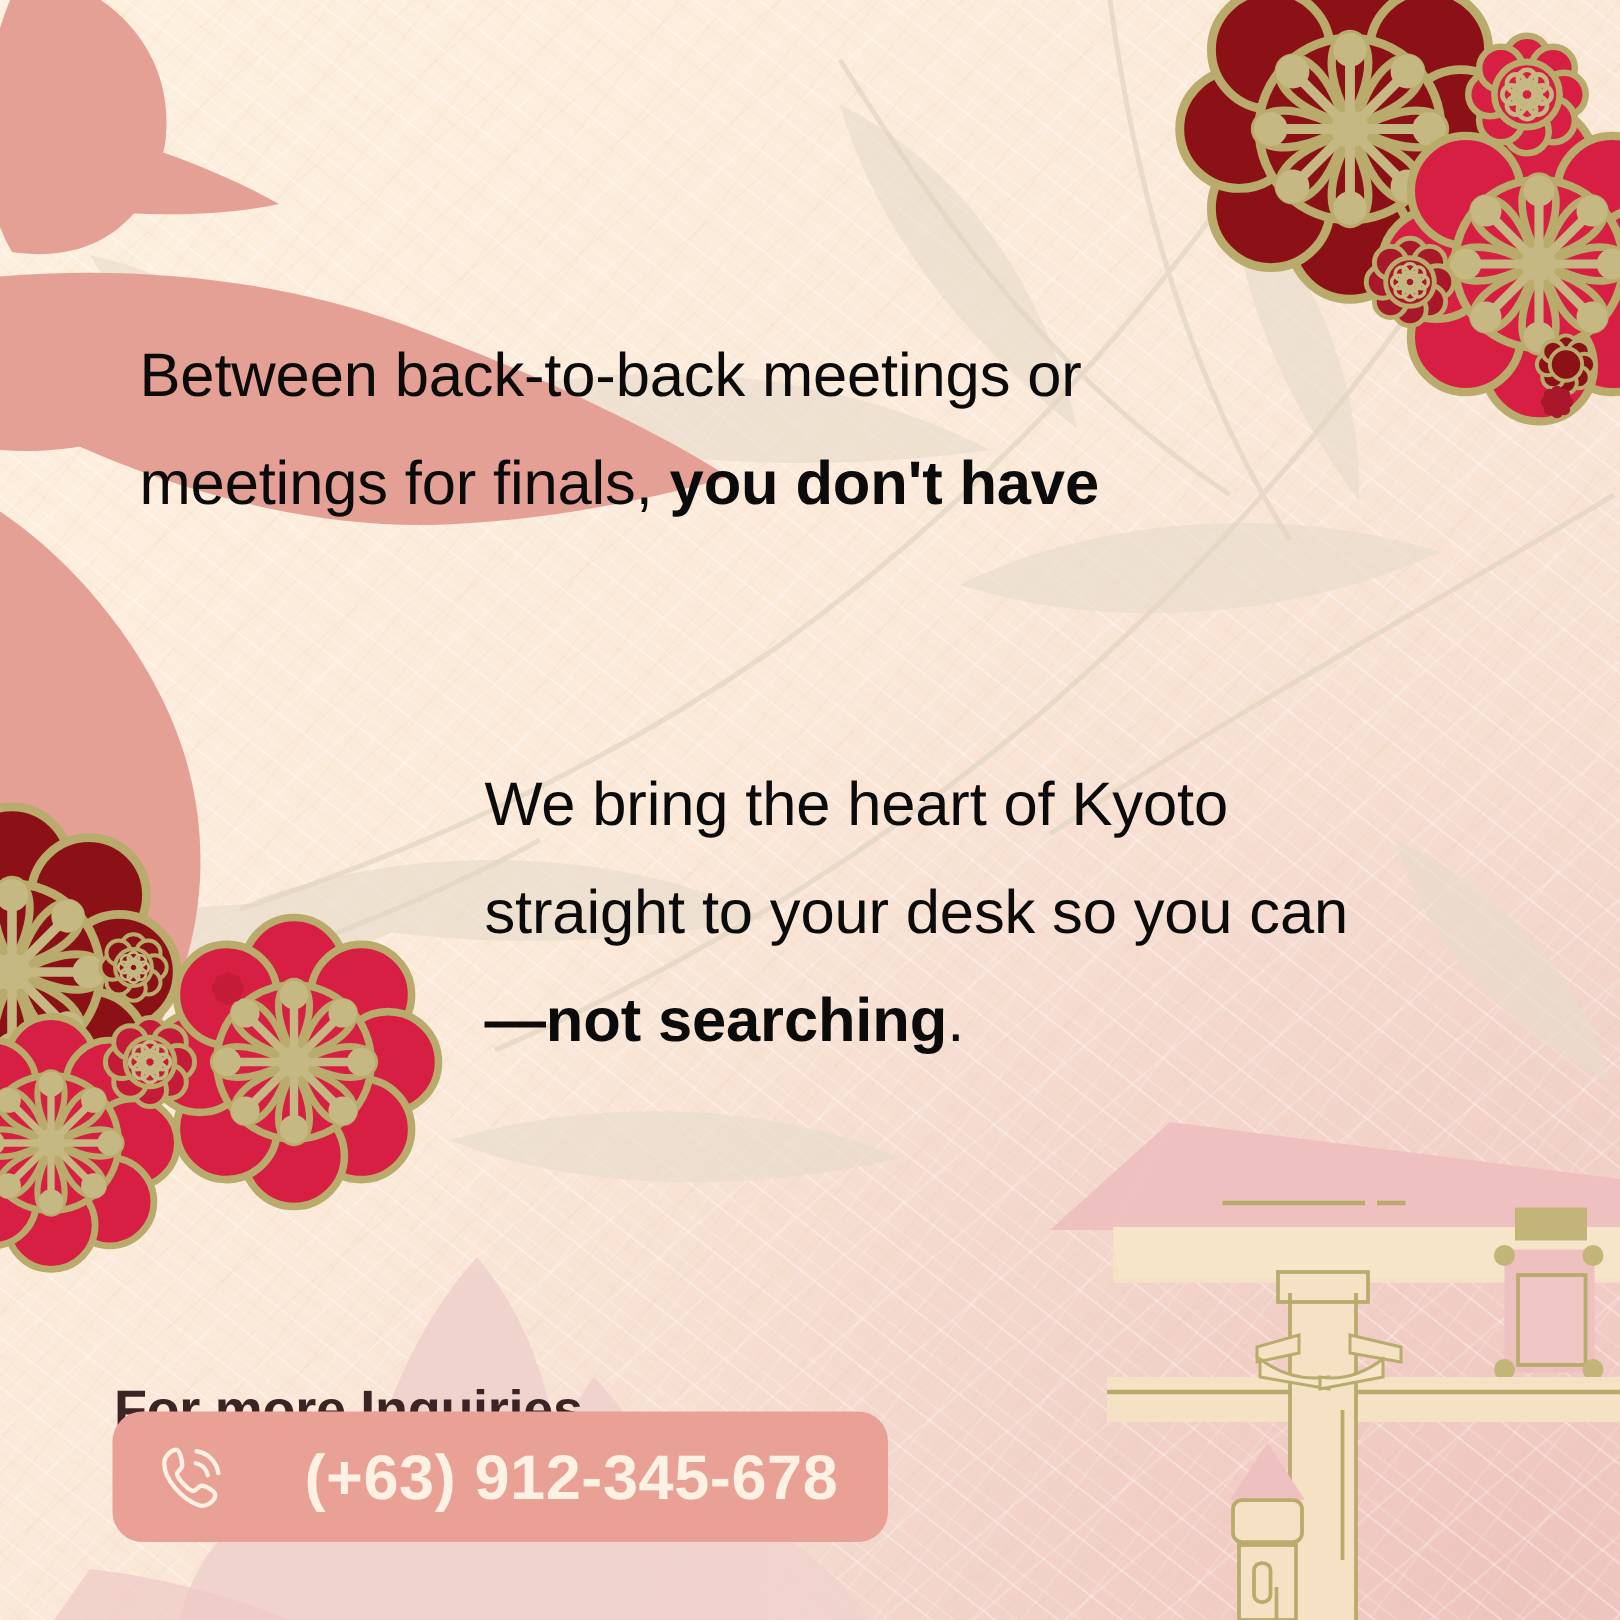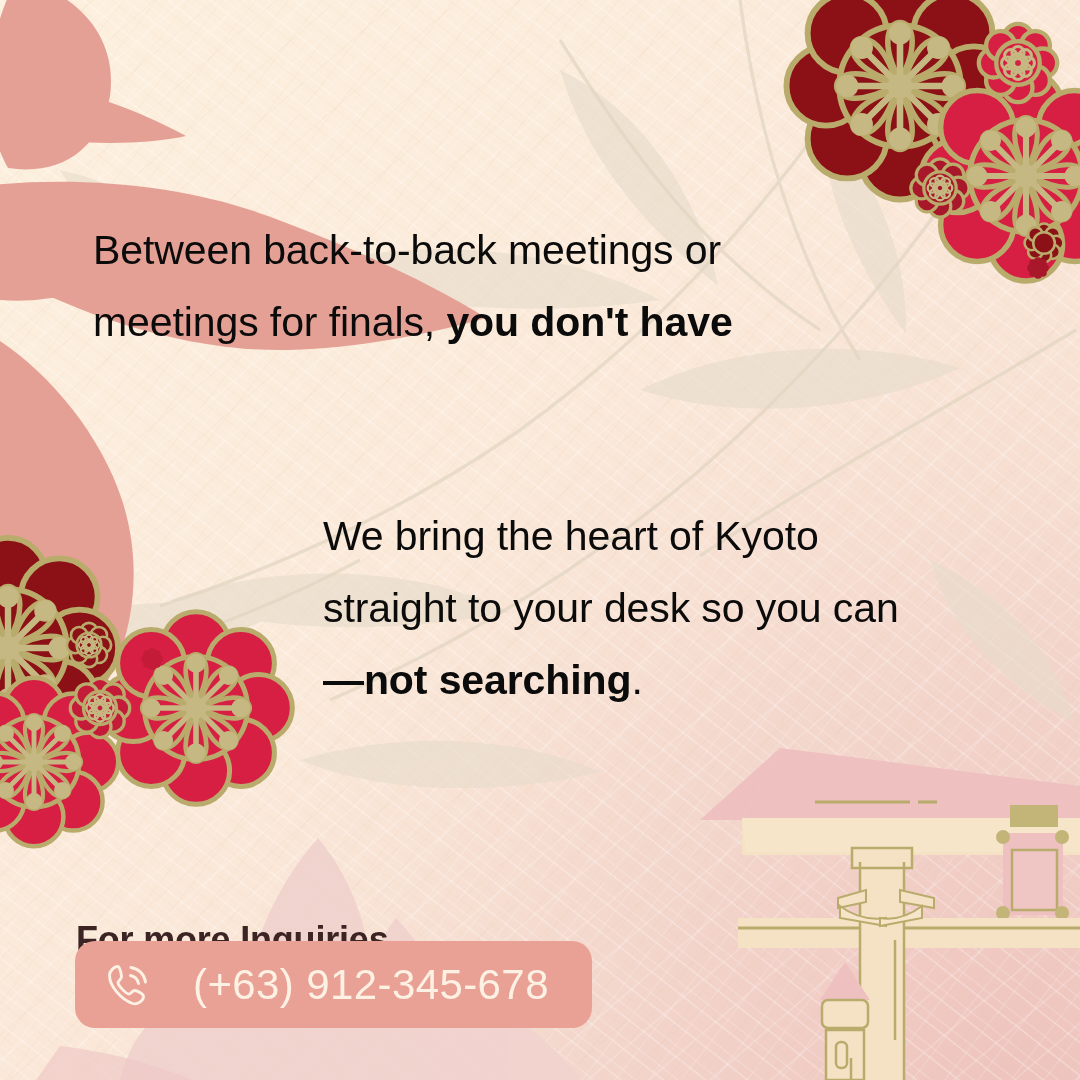--- a/index.html
+++ b/index.html
@@ -40,23 +40,23 @@
   #contact-pill{
     position:absolute;z-index:40;
     left:75px;top:941px;width:517px;height:87px;
     background:#e9a195;border-radius:20px;
     display:flex;align-items:center;
   }
   #phone-icon{
     width:54px;height:54px;margin-left:26px;flex:0 0 auto;
   }
   #phone-number{
-    margin-left:38px;
+    margin-left:48px;
     font-size:42px;color:#fdf1e4;letter-spacing:0.4px;
-    font-weight:400;
+    font-weight:700;
   }
 </style>
 </head>
 <body>
 
 <div id="poster" style="background: #fca5a5;">
 
   <div class="layer">
     <svg viewBox="0 0 1080 1080" xmlns="http://www.w3.org/2000/svg">
       <defs>

